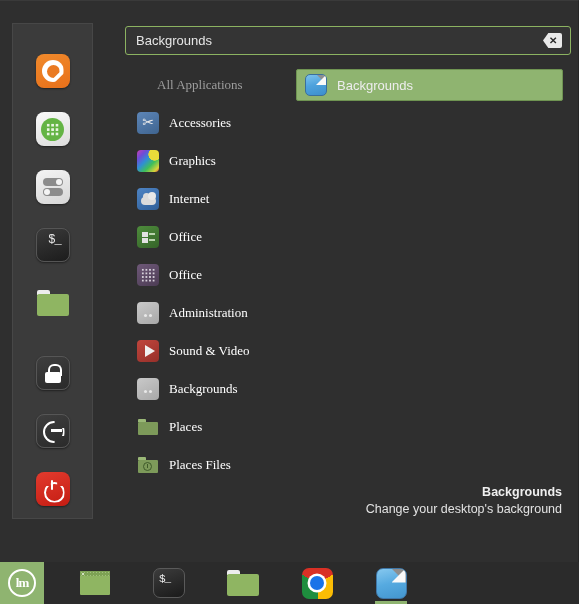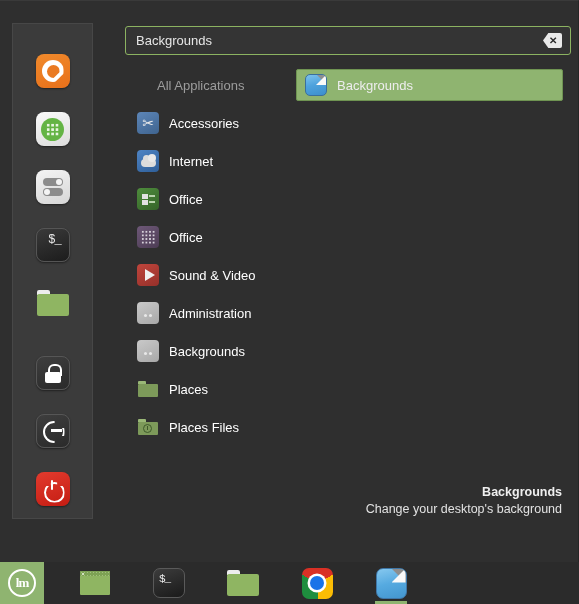--- a/index.html
+++ b/index.html
@@ -259,20 +259,21 @@
     color: #2b2b2b;
     font-family: "Liberation Sans", sans-serif;
     font-weight: bold;
   }
 
   
   #categories {
     position: absolute;
     left: 125px; top: 65px;
     width: 165px;
+    font-family: Liberation Serif, serif;
   }
   .cat-row {
     height: 38px;
     display: flex;
     align-items: center;
     gap: 10px;
     padding-left: 12px;
   }
   .cat-row.all-apps { padding-left: 32px; }
   .cat-label {
@@ -721,20 +722,24 @@
         <span class="cat-label">All Applications</span>
       </div>
 
       <div class="cat-row">
         <span class="cat-ic ic-accessories">
             <span class="sc">✂</span>
           </span>
         <span class="cat-label">Accessories</span>
       </div>
 
+      <div class="cat-row">
+        <span class="cat-ic ic-graphics"></span>
+        <span class="cat-label">Graphics</span>
+      </div>
 
       <div class="cat-row">
         <span class="cat-ic ic-internet">
             <span class="cloud"></span>
           </span>
         <span class="cat-label">Internet</span>
       </div>
 
       <div class="cat-row">
         <span class="cat-ic ic-office">
@@ -749,31 +754,31 @@
       </div>
 
       <div class="cat-row">
         <span class="cat-ic ic-other">
             <span class="grid"></span>
           </span>
         <span class="cat-label">Office</span>
       </div>
 
       <div class="cat-row">
+        <span class="cat-ic ic-admin">
+          <span><span class="mini-tg on"></span><span class="mini-tg off"></span></span>
+        </span>
+        <span class="cat-label">Administration</span>
+      </div>
+
+      <div class="cat-row">
         <span class="cat-ic ic-sound">
             <span class="play"></span>
           </span>
         <span class="cat-label">Sound &amp; Video</span>
-      </div>
-
-      <div class="cat-row">
-        <span class="cat-ic ic-admin">
-          <span><span class="mini-tg on"></span><span class="mini-tg off"></span></span>
-        </span>
-        <span class="cat-label">Administration</span>
       </div>
 
       <div class="cat-row">
         <span class="cat-ic ic-prefs">
           <span><span class="mini-tg on green"></span><span class="mini-tg off"></span></span>
         </span>
         <span class="cat-label">Backgrounds</span>
       </div>
 
       <div class="cat-row">

